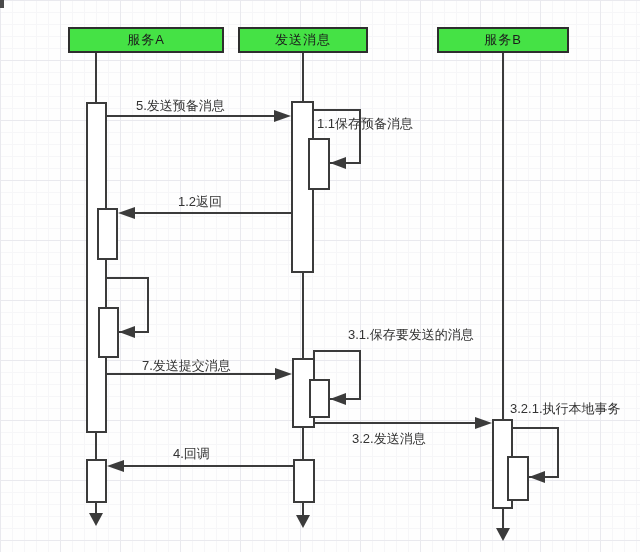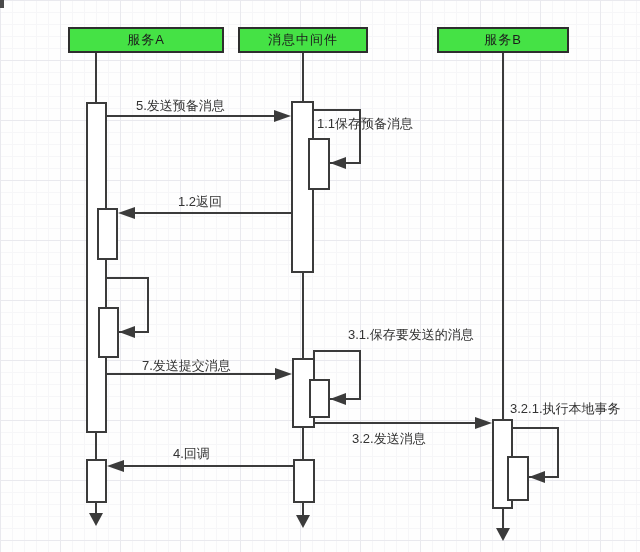--- a/index.html
+++ b/index.html
@@ -90,19 +90,19 @@
   <div class="mlabel" style="left:142px;top:357px;">7.发送提交消息</div>
   <div class="mlabel" style="left:316px;top:326px;margin-left:32px;">3.1.保存要发送的消息</div>
   <div class="mlabel" style="left:352px;top:430px;">3.2.发送消息</div>
   <div class="mlabel" style="left:510px;top:400px;">3.2.1.执行本地事务</div>
   <div class="mlabel" style="left:173px;top:445px;">4.回调</div>
 
   <div class="actor" style="left:32px;top:27px;width:156px;margin-left:36px;">
     <span>服务A</span>
   </div>
   <div class="actor" style="left:238px;top:27px;width:130px;">
-    <span>消息中间件</span>
+    <span>发送消息</span>
   </div>
   <div class="actor" style="left:437px;top:27px;width:132px;">
     <span>服务B</span>
   </div>
 
 </div>
 
 </body></html>

